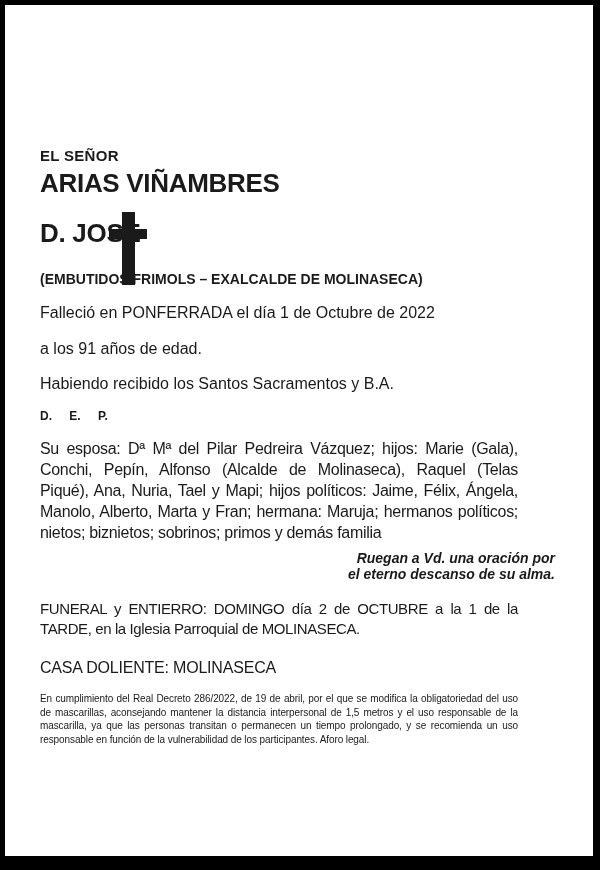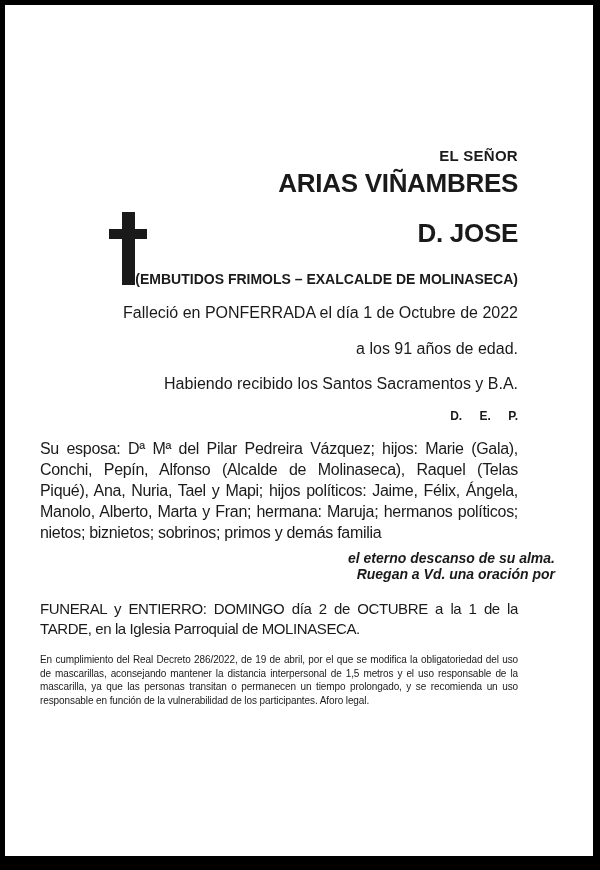--- a/index.html
+++ b/index.html
@@ -31,21 +31,21 @@
   }
   .cross .v{
     position:absolute;left:13px;top:0;
     width:13px;height:73px;background:var(--ink);
   }
   .cross .h{
     position:absolute;left:0;top:17px;
     width:38px;height:10px;background:var(--ink);
   }
   .b{font-weight:normal;}
-  .center{text-align:right;}
+  .center{text-align:left;}
   .honorific{
     margin-top:142px;
     font-size:15px;font-weight:bold;line-height:18px;
     letter-spacing:0.3px;
   }
   .name{
     font-size:26px;font-weight:bold;line-height:36px;
     letter-spacing:-0.3px;
   }
   .name-first{margin-top:14px;}
@@ -110,24 +110,25 @@
 
     <div class="age-line center"><span>a los </span><span class="b">91</span><span> años de edad.</span></div>
 
     <div class="sacraments center">Habiendo recibido los Santos Sacramentos y B.A.</div>
 
     <div class="dep center">D. E. P.</div>
 
     <div class="family">Su esposa: Dª Mª del Pilar Pedreira Vázquez; hijos: Marie (Gala), Conchi, Pepín, Alfonso (Alcalde de Molinaseca), Raquel (Telas Piqué), Ana, Nuria, Tael y Mapi; hijos políticos: Jaime, Félix, Ángela, Manolo, Alberto, Marta y Fran; hermana: Maruja; hermanos políticos; nietos; biznietos; sobrinos; primos y demás familia</div>
 
     <div class="prayer">
+      <div>Ruegan a Vd. una oración por</div>
       <div>el eterno descanso de su alma.</div>
-      <div>Ruegan a Vd. una oración por</div>
     </div>
 
     <div class="funeral"><span class="b">FUNERAL y ENTIERRO: DOMINGO</span><span> día </span><span class="b">2</span><span> de </span><span class="b">OCTUBRE</span><span> a la </span><span class="b">1 de la TARDE,</span><span> en la Iglesia Parroquial de </span><span class="b">MOLINASECA.</span></div>
 
 
+    <div class="mourning">CASA DOLIENTE: MOLINASECA</div>
 
     <div class="legal"><span>En cumplimiento del </span><span class="b">Real Decreto 286/2022</span><span>, de 19 de abril, por el que se modifica la obligatoriedad del uso de mascarillas, </span><span class="b">aconsejando mantener la distancia interpersonal de 1,5 metros y el uso responsable de la mascarilla,</span><span> ya que las personas transitan o permanecen un tiempo prolongado, y se recomienda un uso responsable en función de la vulnerabilidad de los participantes. Aforo legal.</span></div>
 
   </div>
 </div>
 
 </body></html>

